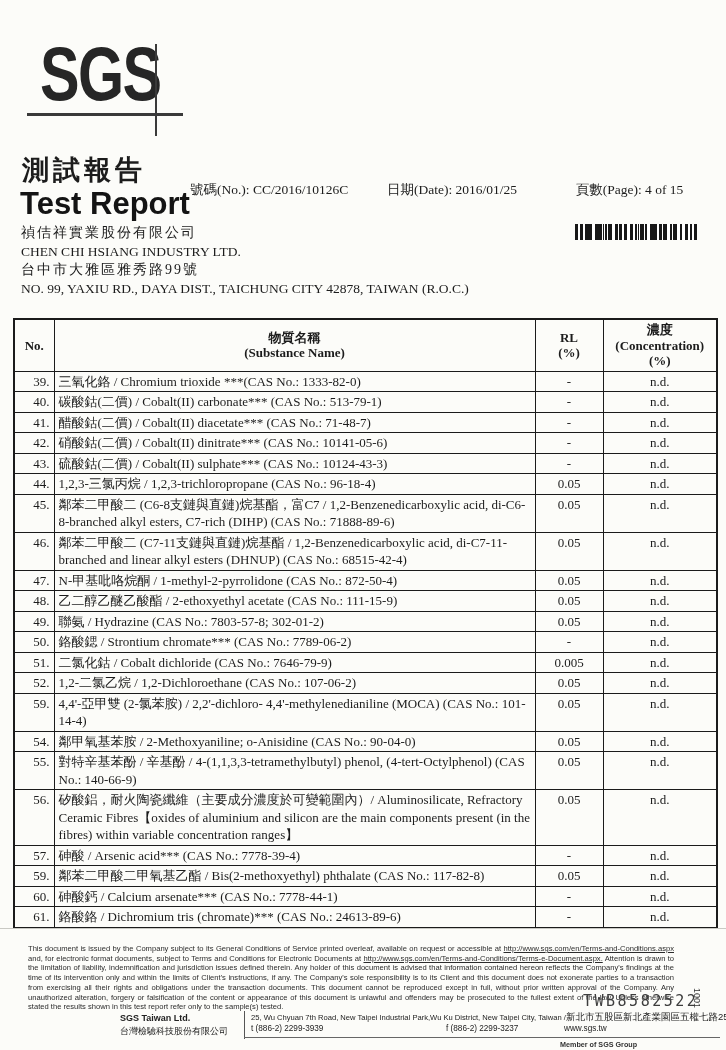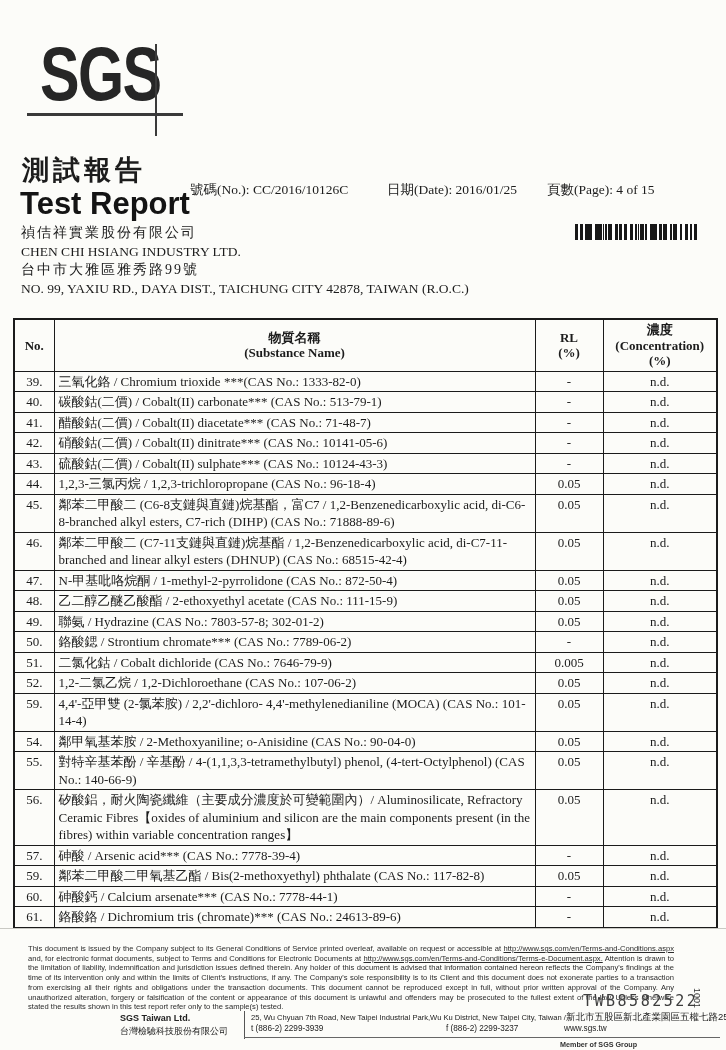--- a/index.html
+++ b/index.html
@@ -15,21 +15,21 @@
 
   
   #title-zh{position:absolute;left:22px;top:152px;font-size:27px;font-weight:bold;letter-spacing:4px;}
   #title-en{position:absolute;left:20px;top:186px;font-family:"Liberation Sans",sans-serif;
     font-size:31px;font-weight:bold;letter-spacing:0px;color:#141414;}
 
   
   #meta{position:absolute;left:190px;top:181px;width:530px;font-size:13.5px;display:flex;}
   #meta .m-no{width:197px;}
   #meta .m-date{width:160px;}
-  #meta .m-page{width:165px;}
+  #meta .m-page{width:165px;text-align:center;}
 
   
   #barcode{position:absolute;left:575px;top:224px;width:122px;height:16px;background-color:#fff;
     background-image:
       repeating-linear-gradient(90deg,#181818 0 2px,rgba(0,0,0,0) 2px 5px),
       repeating-linear-gradient(90deg,#181818 0 1px,rgba(0,0,0,0) 1px 7px),
       repeating-linear-gradient(90deg,#181818 0 3px,rgba(0,0,0,0) 3px 11px);}
 
   
   #client{position:absolute;left:21px;top:224px;font-size:13.5px;line-height:18.5px;}
@@ -37,21 +37,21 @@
 
   
   #tbl{position:absolute;left:13px;top:318px;}
   table{border-collapse:collapse;width:703px;table-layout:fixed;font-size:13px;}
   table,th,td{border:1.5px solid #1b1b1b;}
   table{border-width:2.5px;}
   th{font-weight:bold;padding:2px 2px;line-height:15.5px;vertical-align:middle;}
   thead tr{height:48px;}
   td{padding:1px 4px;line-height:17.5px;vertical-align:top;}
   col.c-no{width:40px;} col.c-name{width:481px;} col.c-rl{width:68px;} col.c-conc{width:114px;}
-  td.no{text-align:center;padding-right:4px;}
+  td.no{text-align:right;padding-right:4px;}
   td.rl,td.conc{text-align:center;}
   th .sub{font-weight:bold;}
 
   
   #scanline{position:absolute;left:0;top:928px;width:726px;height:1px;background:#c9c9c4;}
   #disclaimer{position:absolute;left:28px;top:944px;width:646px;font-family:"Liberation Sans",sans-serif;
     font-size:7.6px;line-height:9.7px;text-align:justify;color:#2b2b2b;}
   #disclaimer .url{text-decoration:underline;}
   #report-code{position:absolute;left:583px;top:992px;font-family:"DejaVu Sans Mono",monospace;
     font-size:15px;letter-spacing:2.5px;color:#3d3d3d;}

